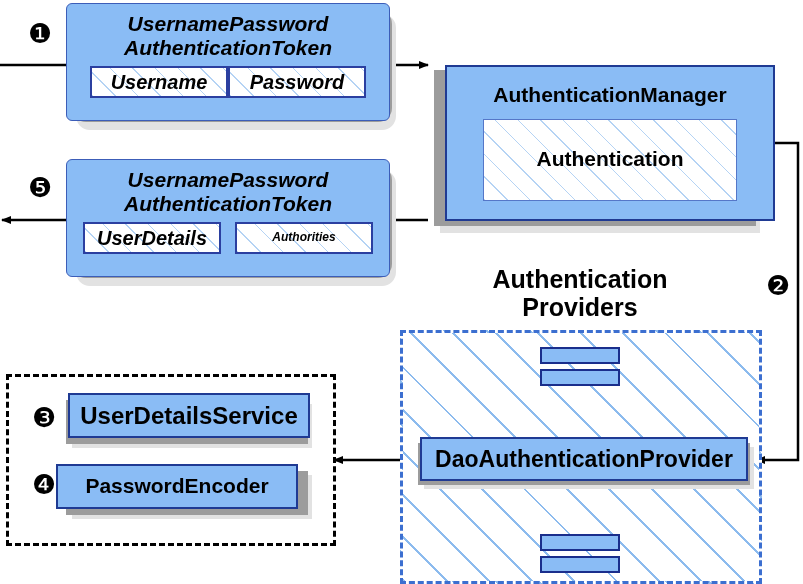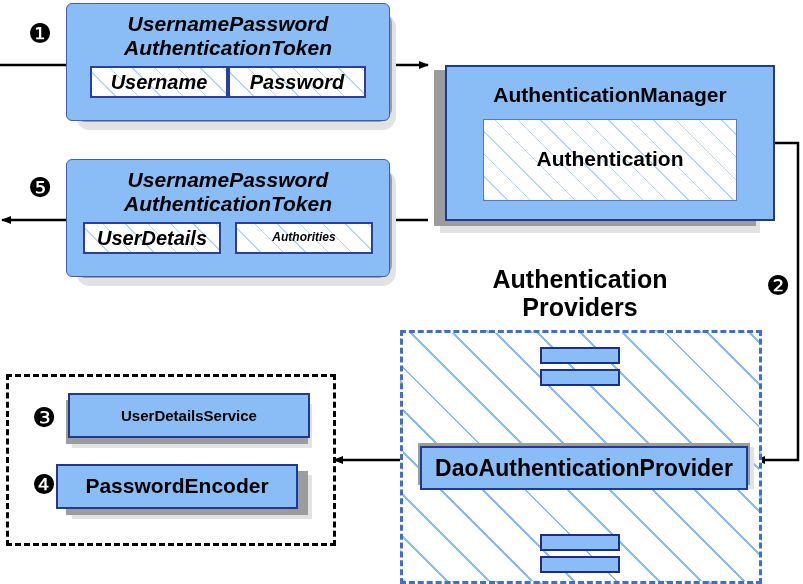--- a/index.html
+++ b/index.html
@@ -195,32 +195,32 @@
 
   <div class="abs badge" style="left:760px; top:272px; width:36px;">❷</div>
 
   <div class="abs providers-box" style="left:400px; top:330px; width:362px; height:254px;"></div>
 
   <div class="abs mini-bar" style="left:540px; top:347px; width:80px; height:17px;"></div>
   <div class="abs mini-bar" style="left:540px; top:369px; width:80px; height:17px;"></div>
 
   <div class="abs shadow-light" style="left:424px; top:447px; width:330px; height:42px;"></div>
   <div class="abs shadow-dark" style="left:418px; top:443px; width:332px; height:42px;"></div>
-  <div class="abs node" style="left:420px; top:446px; width:328px; height:44px; font-size:23px;">DaoAuthenticationProvider</div>
+  <div class="abs node" style="left:420px; top:437px; width:328px; height:44px; font-size:23px;">DaoAuthenticationProvider</div>
 
   <div class="abs mini-bar" style="left:540px; top:534px; width:80px; height:17px;"></div>
   <div class="abs mini-bar" style="left:540px; top:556px; width:80px; height:17px;"></div>
 
   <div class="abs dashed-black" style="left:6px; top:374px; width:330px; height:172px;"></div>
 
   <div class="abs badge" style="left:26px; top:404px; width:36px;">❸</div>
 
   <div class="abs shadow-light" style="left:72px; top:404px; width:240px; height:44px;"></div>
   <div class="abs shadow-dark" style="left:66px; top:400px; width:242px; height:44px;"></div>
-  <div class="abs node" style="left:68px; top:393px; width:242px; height:45px; font-size:15px;">UserDetailsService</div>
+  <div class="abs node" style="left:68px; top:393px; width:242px; height:45px; font-size:24px;">UserDetailsService</div>
 
   <div class="abs badge" style="left:26px; top:471px; width:36px;">❹</div>
 
   <div class="abs shadow-light" style="left:72px; top:475px; width:240px; height:44px;"></div>
   <div class="abs shadow-dark" style="left:66px; top:471px; width:242px; height:44px;"></div>
   <div class="abs node" style="left:56px; top:464px; width:242px; height:45px; font-size:21px;">PasswordEncoder</div>
 
 </div>
 
 </body></html>

